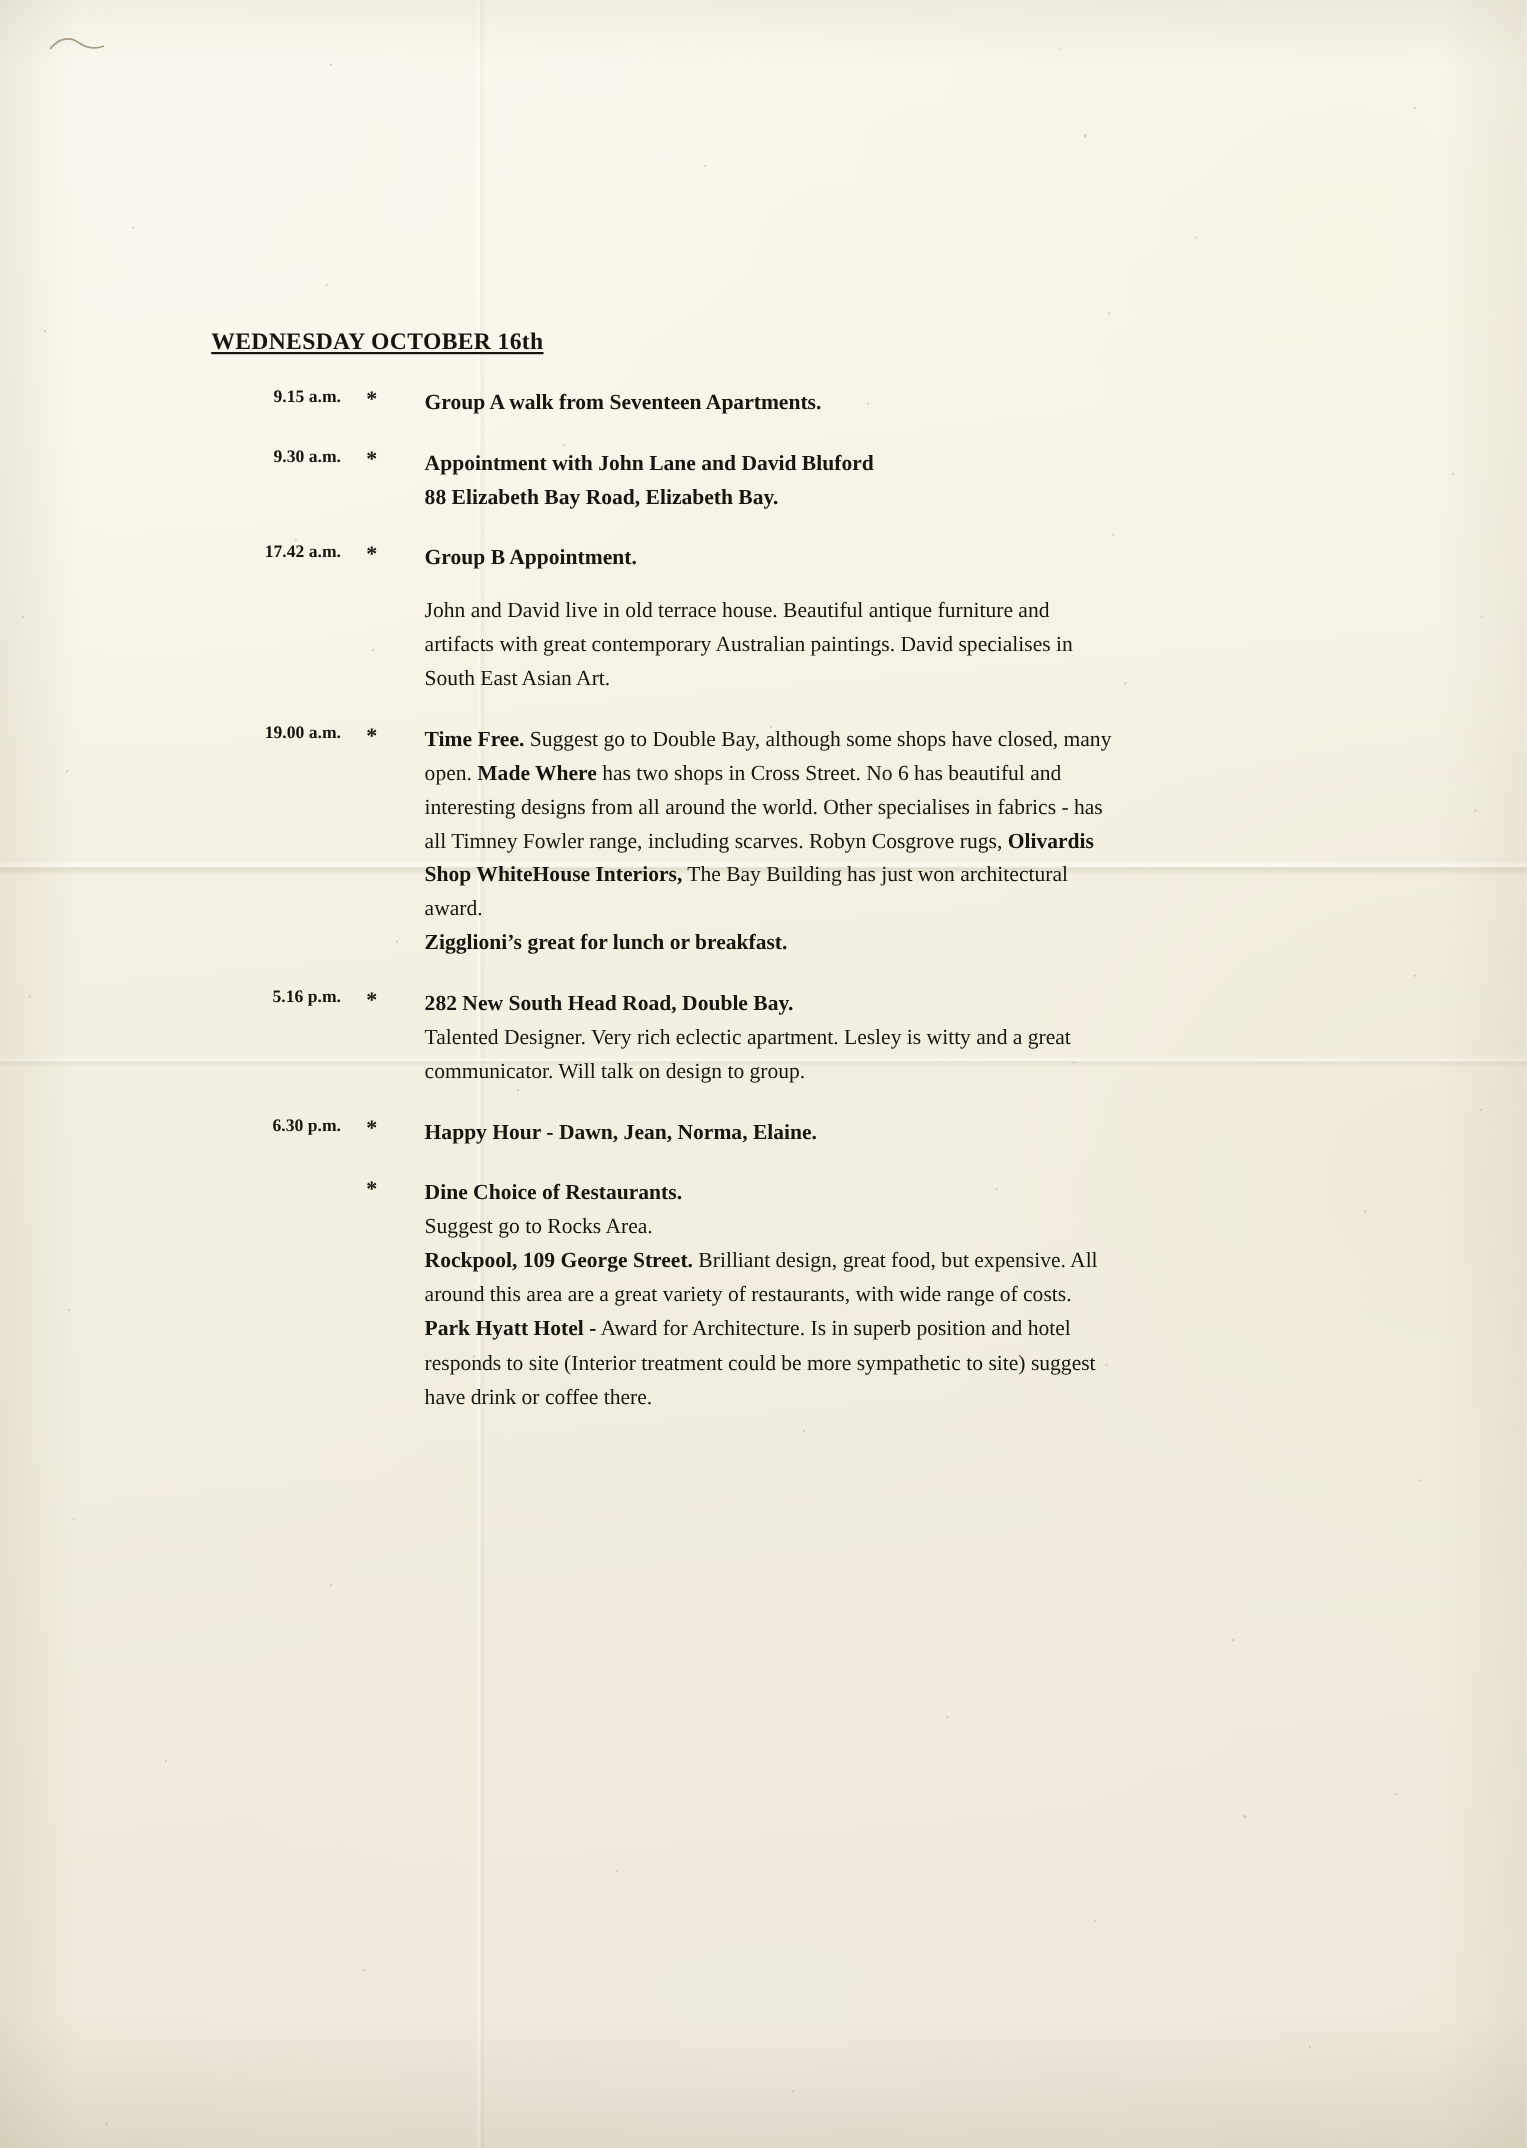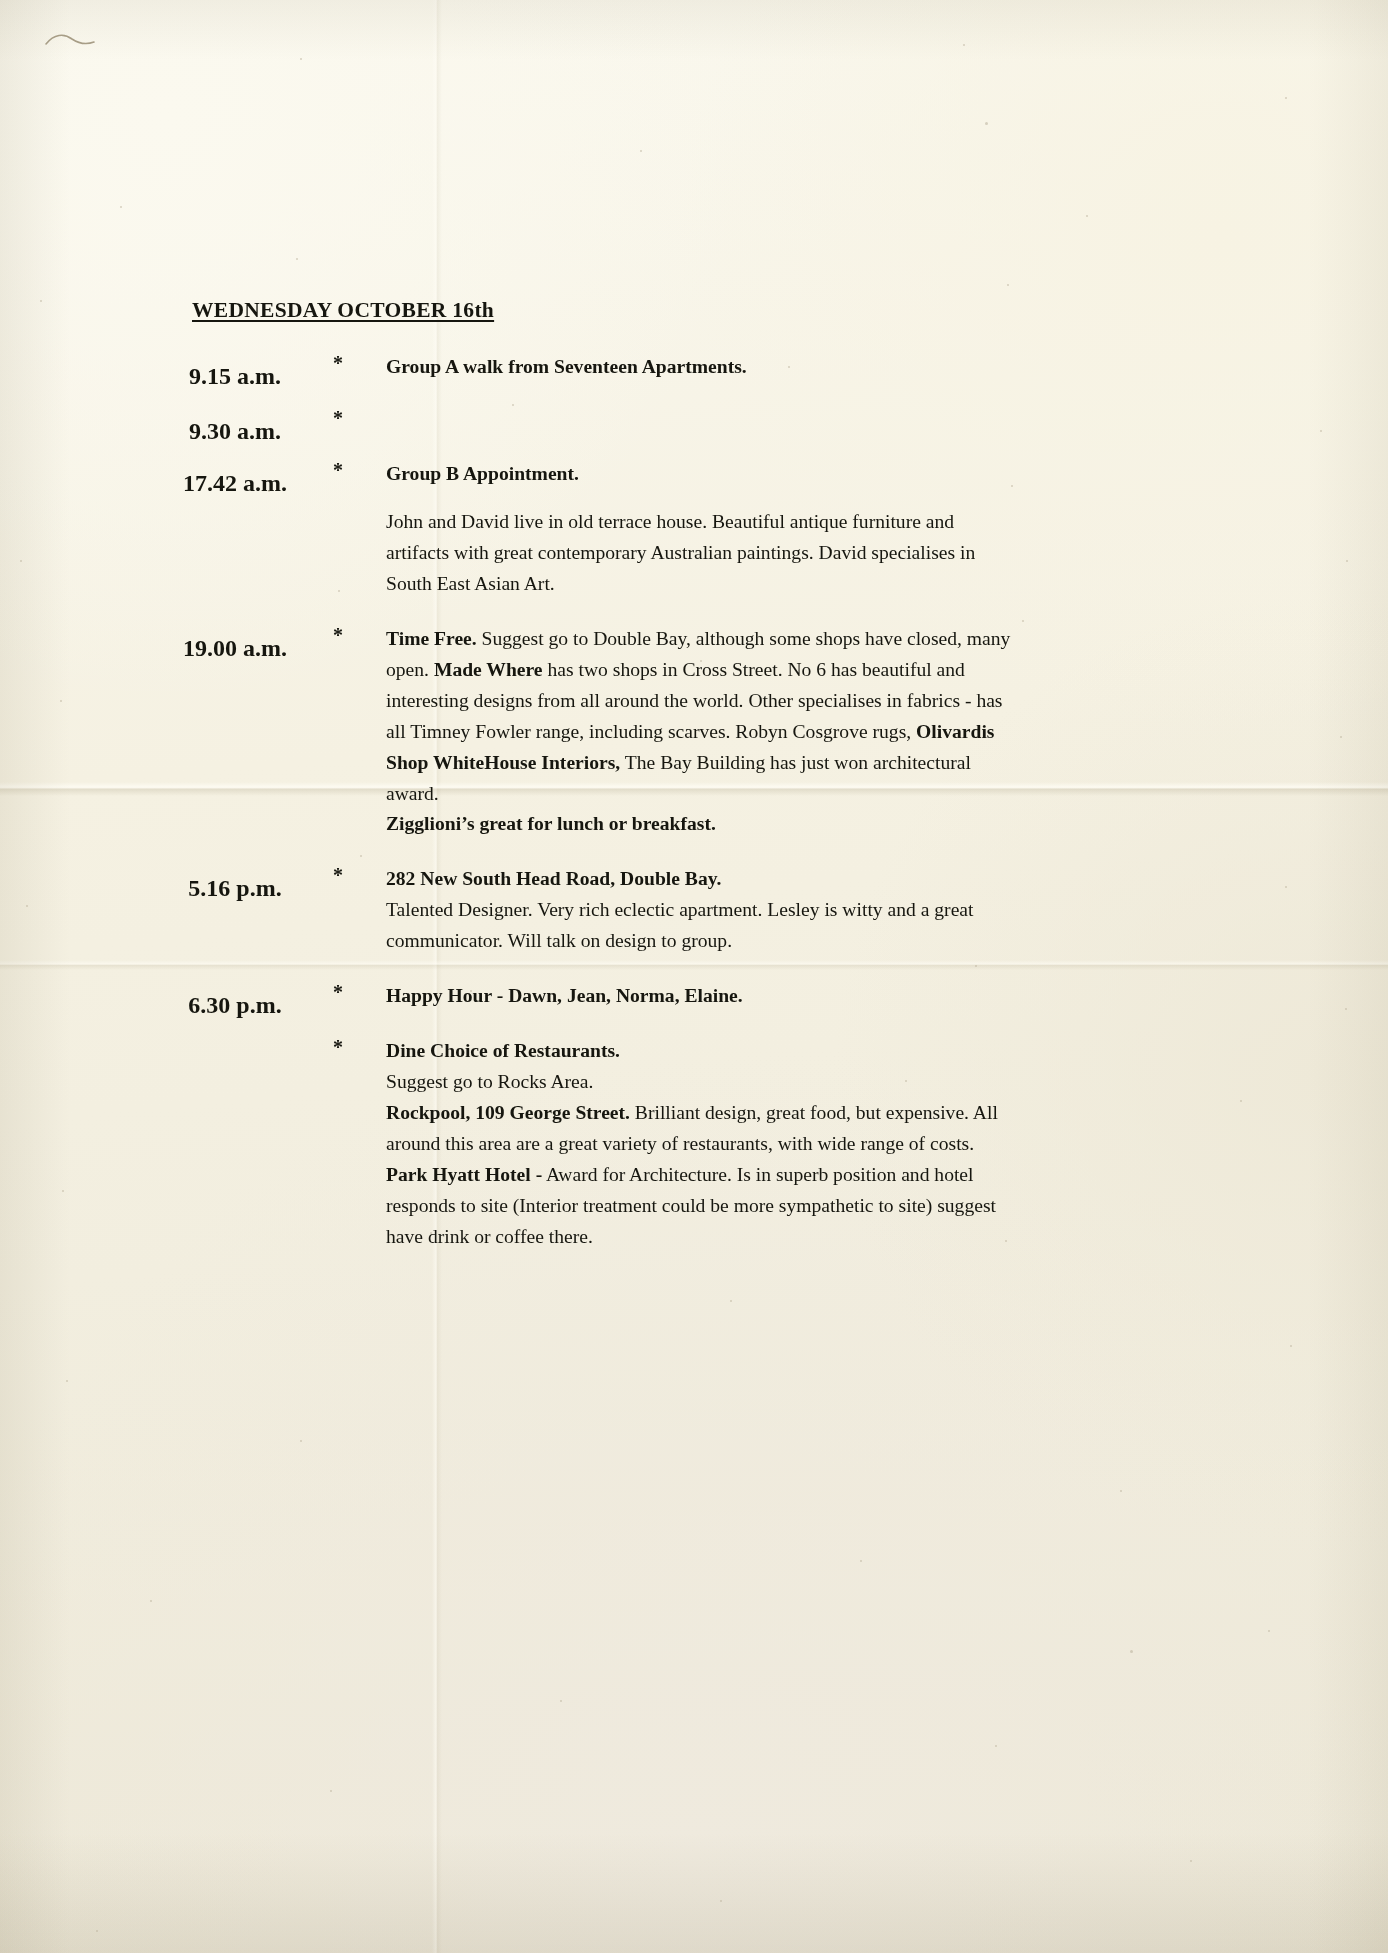--- a/index.html
+++ b/index.html
@@ -125,25 +125,24 @@
   }
   .entry-head {
     position: relative;
     display: block;
     min-height: 28px;
   }
   .time {
     position: absolute;
     left: 160px;
     width: 150px;
-    text-align: center;
-    font-size: 24px;
+    text-align: right;
+    font-size: 16px;
     font-weight: bold;
     white-space: nowrap;
-    margin-top: 11px;
   }
   .bullet {
     position: absolute;
     left: 333px;
     font-size: 20px;
     font-weight: bold;
     line-height: 1.1;
   }
   .body {
     margin-left: 386px;
@@ -182,20 +181,24 @@
           <div class="bullet">*</div>
           <div class="body">
             <p><span class="b">Group A walk from Seventeen Apartments.</span></p>
           </div>
         </div>
       </div>
       <div class="entry">
         <div class="entry-head">
           <div class="time">9.30 a.m.</div>
           <div class="bullet">*</div>
+          <div class="body">
+            <p><span class="b">Appointment with John Lane and David Bluford</span></p>
+            <p><span class="b">88 Elizabeth Bay Road, Elizabeth Bay.</span></p>
+          </div>
         </div>
       </div>
       <div class="entry">
         <div class="entry-head">
           <div class="time">17.42 a.m.</div>
           <div class="bullet">*</div>
           <div class="body">
             <p><span class="b">Group B Appointment.</span></p>
             <div class="gap-sm"></div>
             <p><span>John and David live in old terrace house.  Beautiful antique furniture and artifacts with great contemporary Australian paintings.  David specialises in South East Asian Art.</span></p>

